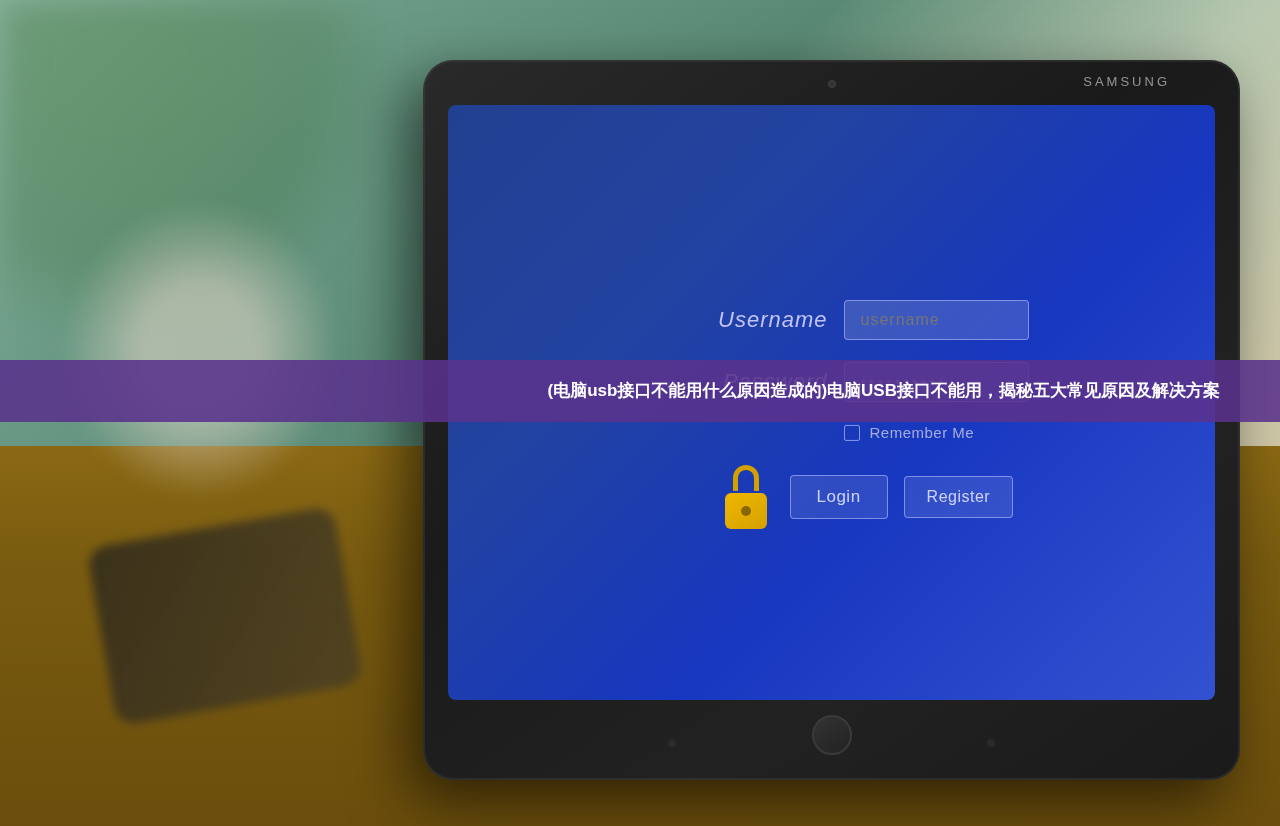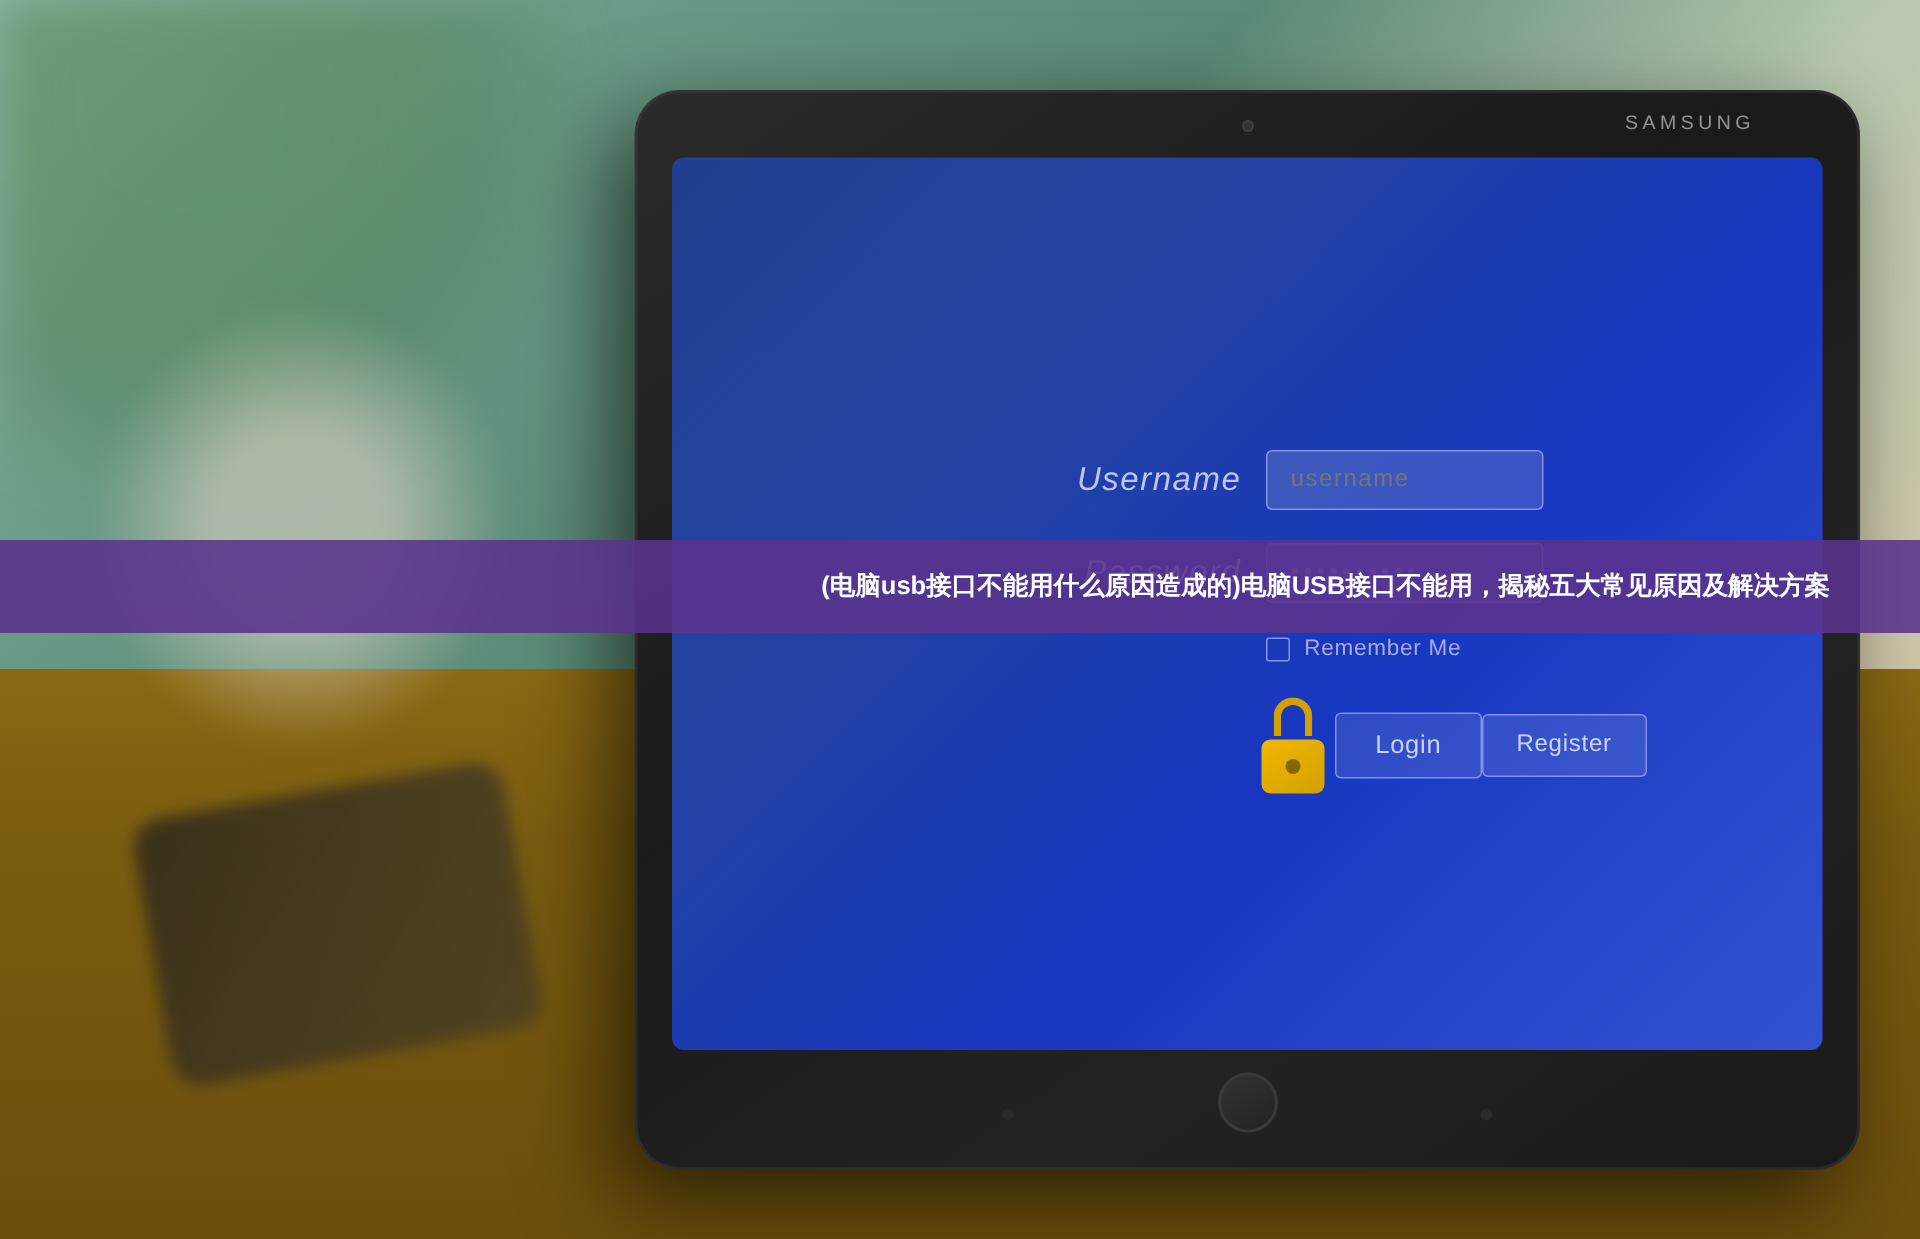--- a/index.html
+++ b/index.html
@@ -226,23 +226,22 @@
 
     .remember-label {
       color: rgba(200,200,230,0.8);
       font-size: 15px;
       letter-spacing: 0.5px;
     }
 
     .buttons-row {
       display: flex;
       align-items: center;
-      gap: 0;
+      gap: 16px;
       margin-left: 0;
-      justify-content: flex-end;
     }
 
     
     .lock-icon-wrap {
       width: 56px;
       height: 64px;
       position: relative;
       flex-shrink: 0;
     }
 

